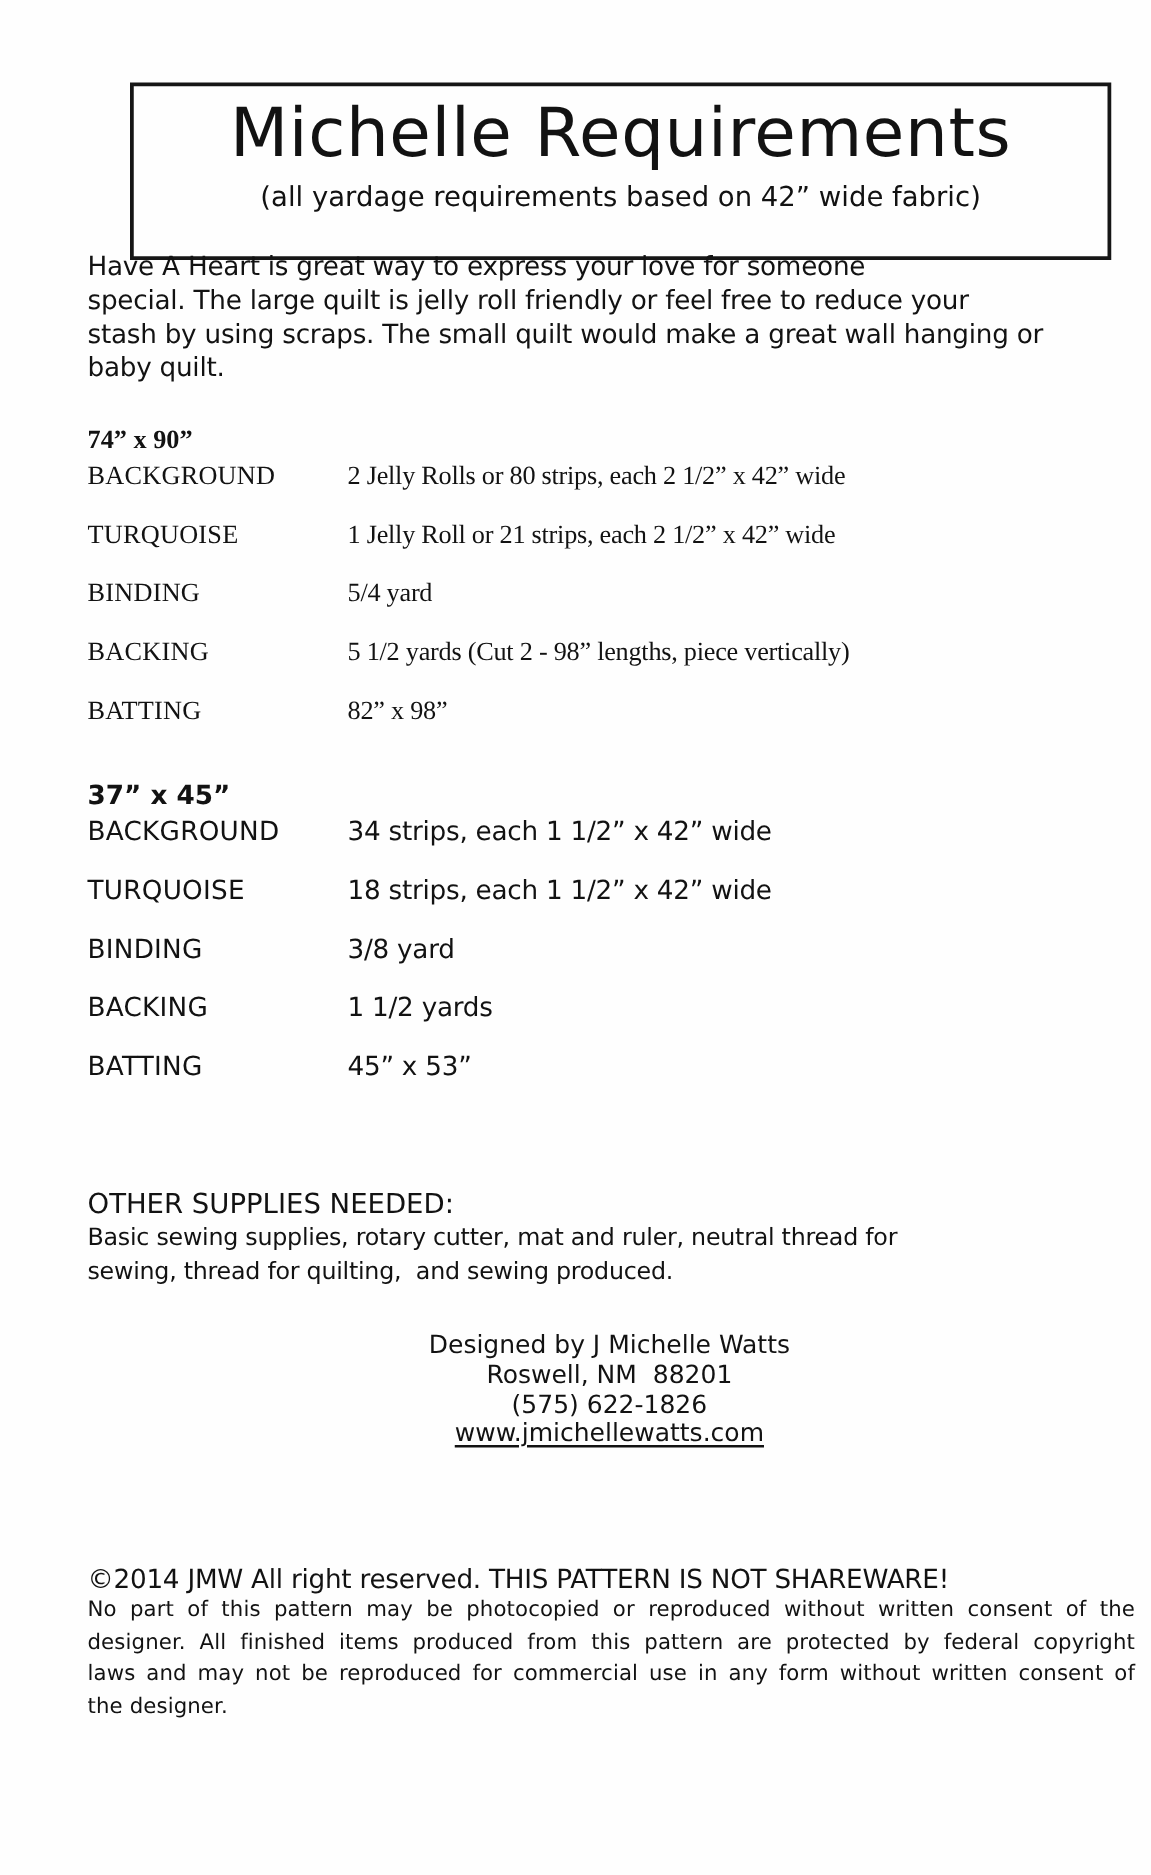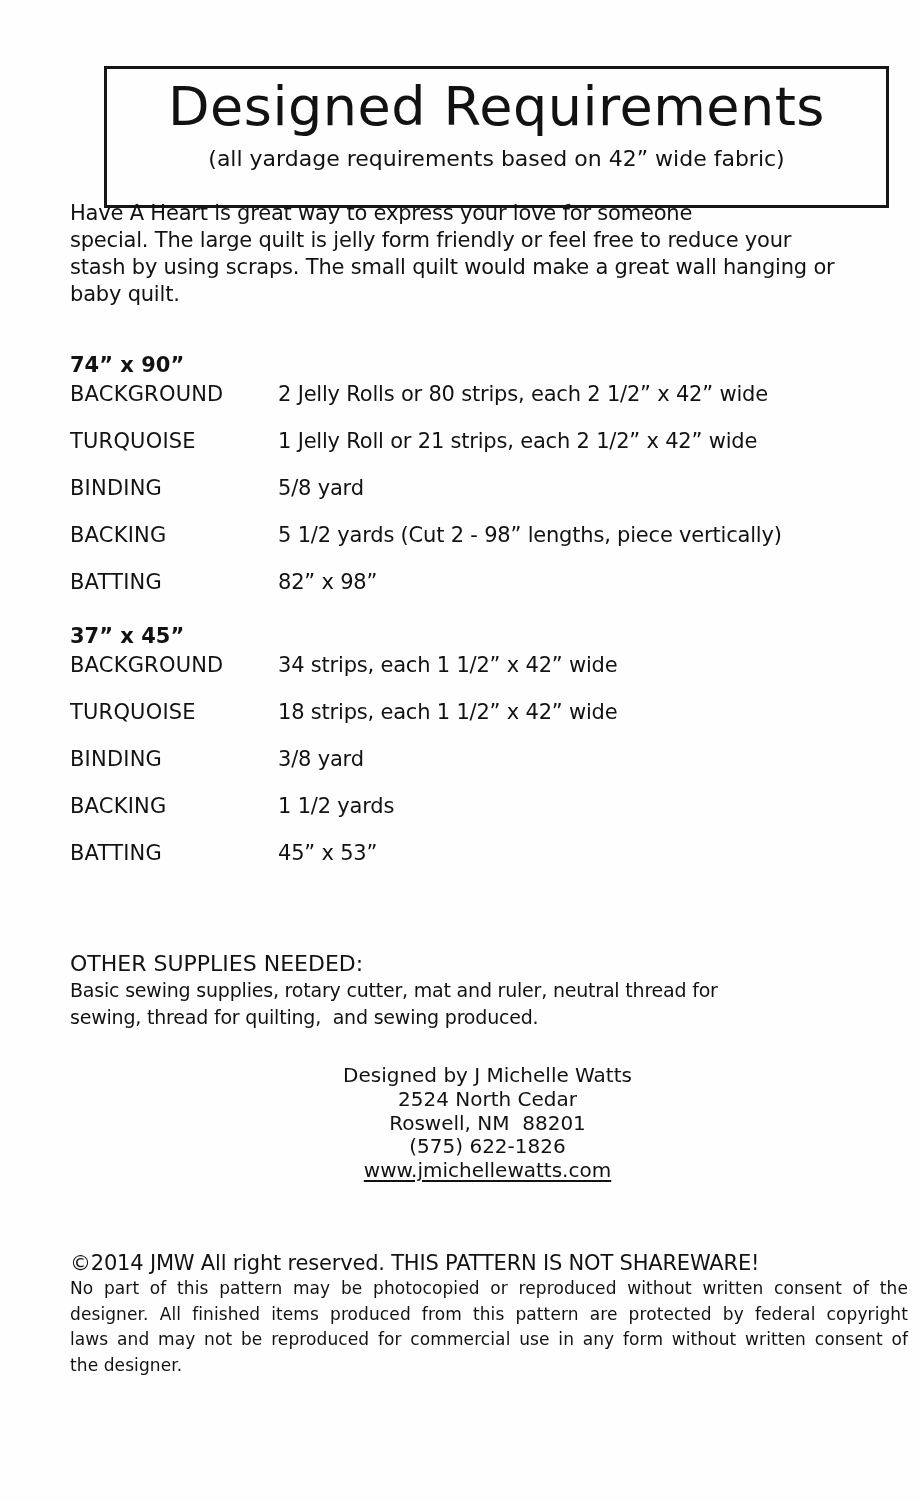--- a/index.html
+++ b/index.html
@@ -41,21 +41,21 @@
     position: absolute;
     left: 70px; top: 200px;
     width: 845px;
     font-size: 21px;
     line-height: 27px;
   }
   .intro .line { white-space: pre; letter-spacing: -0.2px; }
 
   
   .yardage { position: absolute; left: 70px; width: 845px; }
-  .sec-1 { top: 352px; }
+  .sec-1 { top: 338px; font-family: Liberation Serif, serif; }
   .sec-2 { top: 623px; }
   .sec-heading {
     font-size: 21px;
     font-weight: bold;
     line-height: 27px;
     margin-bottom: 2px;
     white-space: pre;
   }
   .row {
     display: flex;
@@ -118,44 +118,44 @@
     text-align: justify;
     text-align-last: justify;
   }
 </style>
 </head>
 <body>
 
 <div class="page">
 
   <div class="title-box">
-    <div class="title">Designed Requirements</div>
+    <div class="title">Michelle Requirements</div>
     <div class="subtitle">(all yardage requirements based on 42” wide fabric)</div>
   </div>
 
   <div class="intro">
     <div class="line">Have A Heart is great way to express your love for someone</div>
-    <div class="line">special. The large quilt is jelly form friendly or feel free to reduce your</div>
+    <div class="line">special. The large quilt is jelly roll friendly or feel free to reduce your</div>
     <div class="line">stash by using scraps. The small quilt would make a great wall hanging or</div>
     <div class="line">baby quilt.</div>
   </div>
 
   <section class="yardage sec-1">
     <div class="sec-heading">74” x 90”</div>
     <div class="row">
       <div class="lbl">BACKGROUND</div>
       <div class="val">2 Jelly Rolls or 80 strips, each 2 1/2” x 42” wide</div>
     </div>
     <div class="row">
       <div class="lbl">TURQUOISE</div>
       <div class="val">1 Jelly Roll or 21 strips, each 2 1/2” x 42” wide</div>
     </div>
     <div class="row">
       <div class="lbl">BINDING</div>
-      <div class="val">5/8 yard</div>
+      <div class="val">5/4 yard</div>
     </div>
     <div class="row">
       <div class="lbl">BACKING</div>
       <div class="val">5 1/2 yards (Cut 2 - 98” lengths, piece vertically)</div>
     </div>
     <div class="row">
       <div class="lbl">BATTING</div>
       <div class="val">82” x 98”</div>
     </div>
   </section>
@@ -185,21 +185,20 @@
   </section>
 
   <div class="other">
     <div class="other-heading">OTHER SUPPLIES NEEDED:</div>
     <div class="line">Basic sewing supplies, rotary cutter, mat and ruler, neutral thread for</div>
     <div class="line">sewing, thread for quilting,  and sewing produced.</div>
   </div>
 
   <div class="designer">
     <div class="line">Designed by J Michelle Watts</div>
-    <div class="line">2524 North Cedar</div>
     <div class="line">Roswell, NM  88201</div>
     <div class="line">(575) 622-1826</div>
     <div class="line"><span class="website">www.jmichellewatts.com</span></div>
   </div>
 
   <div class="copyright">
     <div class="cr-head">©2014 JMW All right reserved. THIS PATTERN IS NOT SHAREWARE!</div>
     <div class="cr-line cr-just">No part of this pattern may be photocopied or reproduced without written consent of the</div>
     <div class="cr-line cr-just">designer. All finished items produced from this pattern are protected by federal copyright</div>
     <div class="cr-line cr-just">laws and may not be reproduced for commercial use in any form without written consent of</div>

